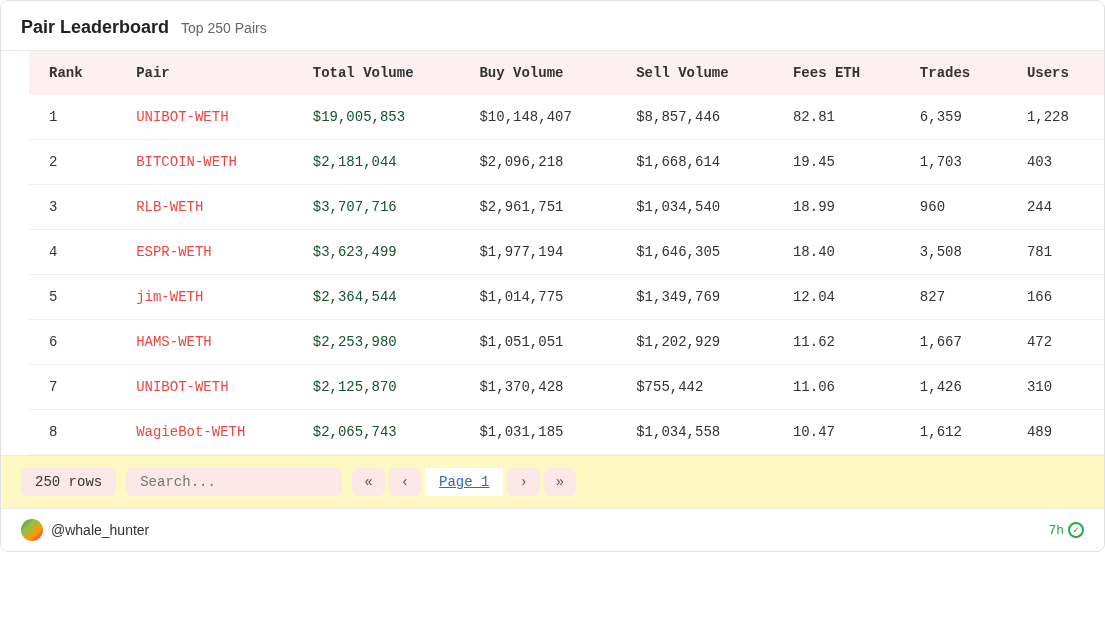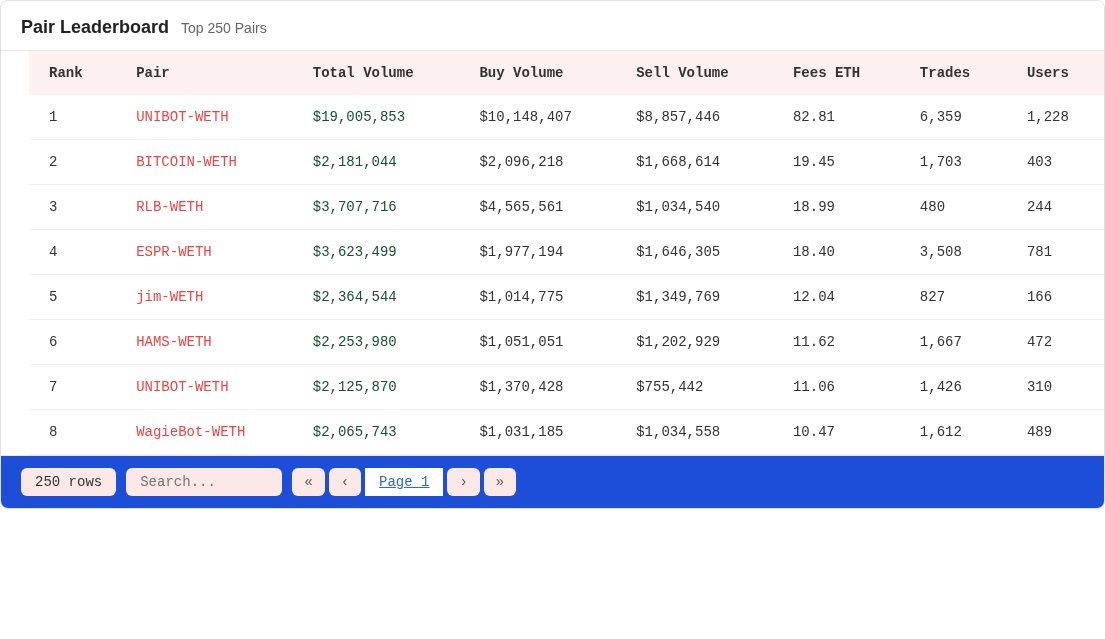--- a/index.html
+++ b/index.html
@@ -75,40 +75,40 @@
       cursor: pointer;
     }
     .total-volume {
       color: #14532d;
     }
     .footer {
       display: flex;
       align-items: flex-start;
       padding: 12px 20px;
       gap: 10px;
-      background: #1d4ed8;
+      background: #fef9c3;
       border-top: 1px solid #f0e8e8;
     }
     .rows-badge {
       background: #fde8e8;
       color: #333;
       font-size: 14px;
       padding: 6px 14px;
       border-radius: 6px;
       font-family: 'Courier New', Courier, monospace;
     }
     .search-box {
       background: #fde8e8;
       border: none;
       border-radius: 6px;
       padding: 6px 14px;
       font-size: 14px;
       color: #999;
       font-family: 'Courier New', Courier, monospace;
-      width: 156px;
+      width: 216px;
       outline: none;
       cursor: text;
     }
     .pagination {
       display: flex;
       align-items: center;
       gap: 4px;
     }
     .page-btn {
       background: #fde8e8;
@@ -216,24 +216,24 @@
             <td>$2,096,218</td>
             <td>$1,668,614</td>
             <td>19.45</td>
             <td>1,703</td>
             <td>403</td>
           </tr>
           <tr>
             <td>3</td>
             <td><a class="pair-link" href="#">RLB-WETH</a></td>
             <td class="total-volume">$3,707,716</td>
-            <td>$4,565,561</td>
+            <td>$2,961,751</td>
             <td>$1,034,540</td>
             <td>18.99</td>
-            <td>480</td>
+            <td>960</td>
             <td>244</td>
           </tr>
           <tr>
             <td>4</td>
             <td><a class="pair-link" href="#">ESPR-WETH</a></td>
             <td class="total-volume">$3,623,499</td>
             <td>$1,977,194</td>
             <td>$1,646,305</td>
             <td>18.40</td>
             <td>3,508</td>
@@ -288,13 +288,23 @@
     <input class="search-box" type="text" placeholder="Search..." style="">
     <div class="pagination">
       <button class="page-btn">«</button>
       <button class="page-btn">‹</button>
       <span class="page-current">Page 1</span>
       <button class="page-btn">›</button>
       <button class="page-btn">»</button>
     </div>
   </div>
 
+  <div class="bottom-bar">
+    <div class="user-info">
+      <span class="avatar"></span>
+      <span>@whale_hunter</span>
+    </div>
+    <div class="time-badge">
+      <span>7h</span>
+      <span class="check-circle">✓</span>
+    </div>
+  </div>
 </div>
 
 </body></html>

